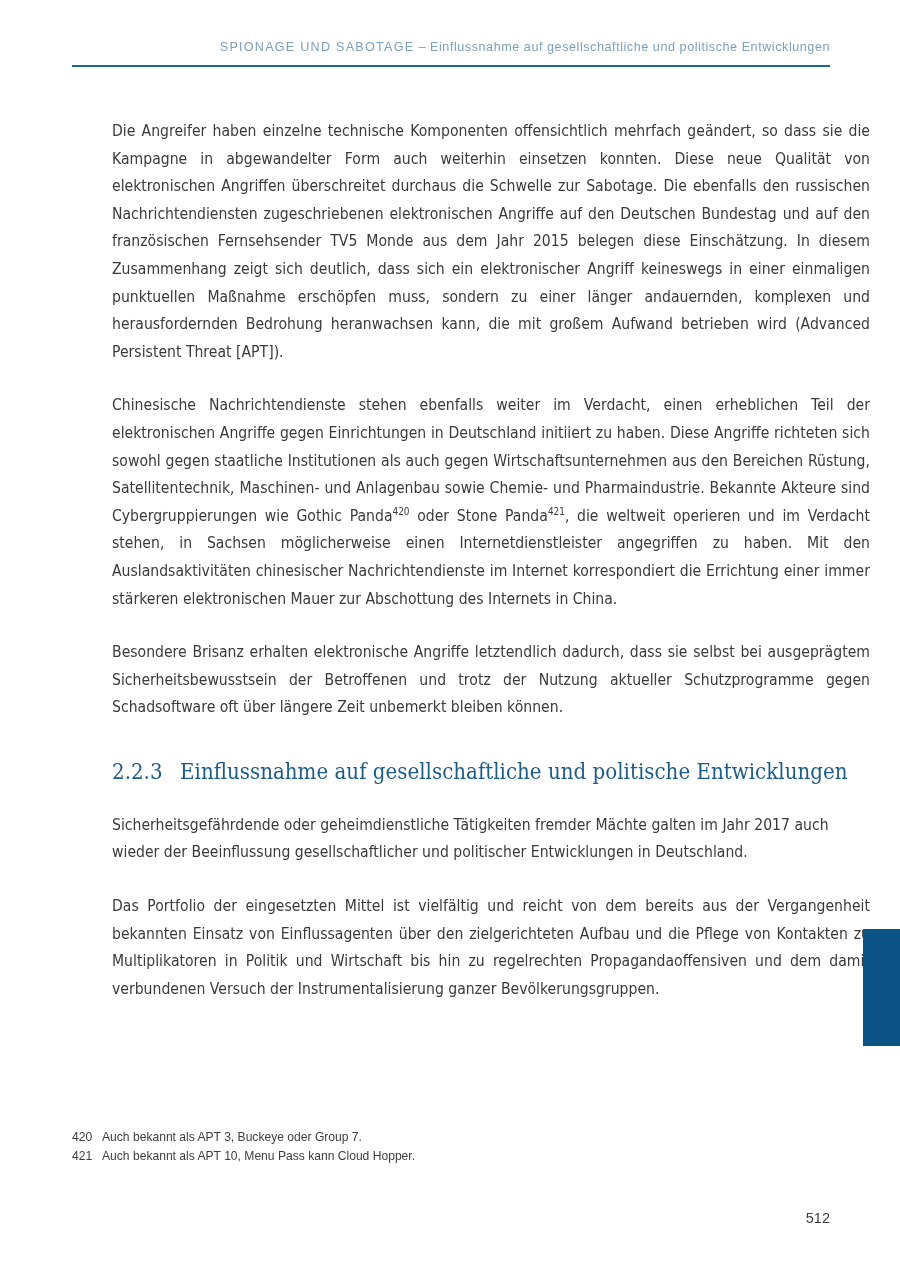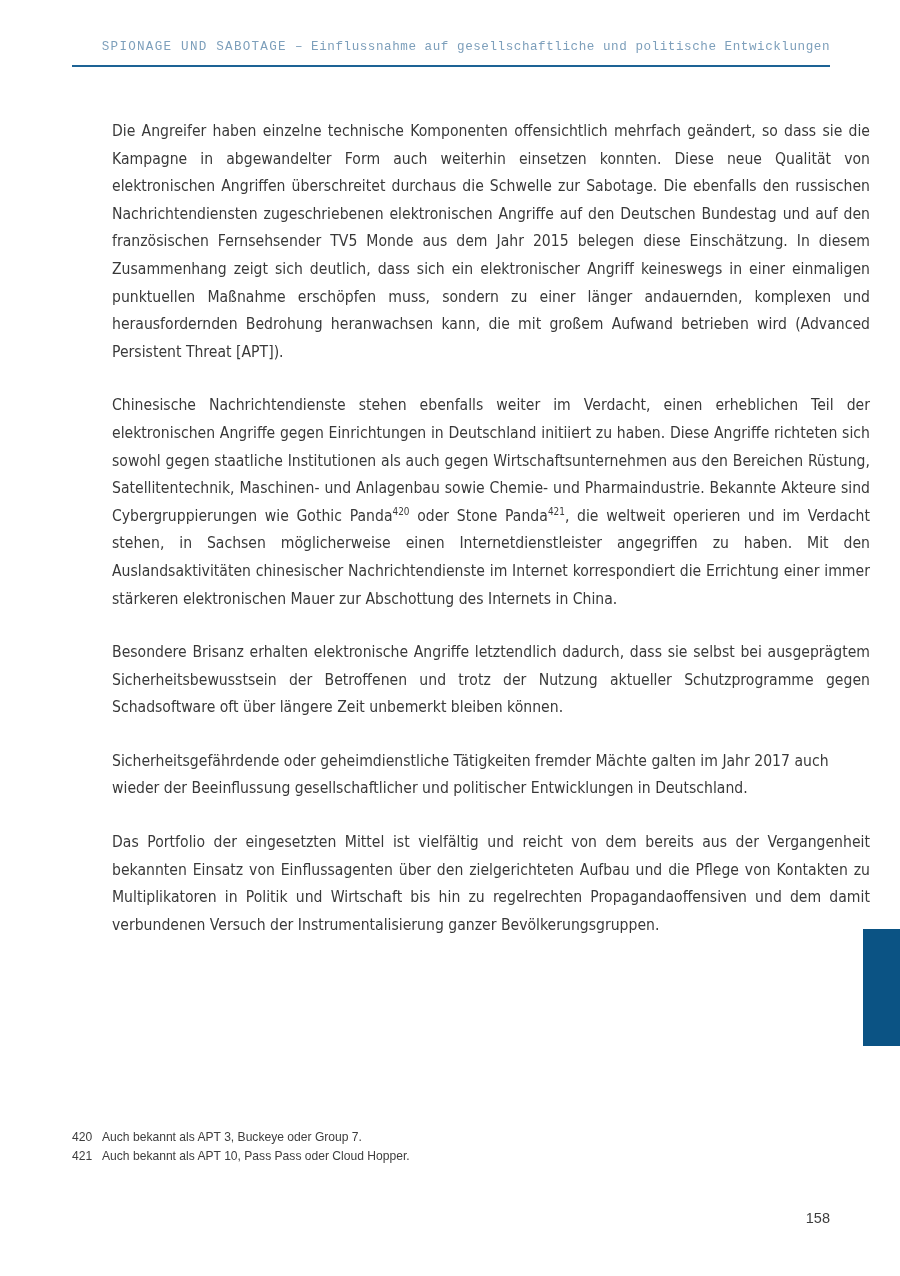--- a/index.html
+++ b/index.html
@@ -19,21 +19,21 @@
     overflow: hidden;
   }
 
   
   .running-header {
     position: absolute;
     left: 72px;
     top: 40px;
     width: 758px;
     text-align: right;
-    font-family: Liberation Mono, monospace;
+    font-family: Liberation Sans, sans-serif;
     font-size: 12.6px;
     letter-spacing: 0.55px;
     color: #7d9fbb;
     white-space: nowrap;
   }
   .running-header .hdr-caps {
     letter-spacing: 1.25px;
   }
   .header-rule {
     position: absolute;
@@ -156,35 +156,38 @@
   <div class="header-rule"></div>
 
   <div class="content">
 
     <p class="body">Die Angreifer haben einzelne technische Komponenten offensichtlich mehrfach geändert, so dass sie die Kampagne in abgewandelter Form auch weiterhin einsetzen konnten. Diese neue Qualität von elektronischen Angriffen überschreitet durchaus die Schwelle zur Sabotage. Die ebenfalls den russischen Nachrichtendiensten zugeschriebenen elektronischen Angriffe auf den Deutschen Bundestag und auf den französischen Fernsehsender TV5 Monde aus dem Jahr 2015 belegen diese Einschätzung. In diesem Zusammenhang zeigt sich deutlich, dass sich ein elektronischer Angriff keineswegs in einer einmaligen punktuellen Maßnahme erschöpfen muss, sondern zu einer länger andauernden, komplexen und herausfordernden Bedrohung heranwachsen kann, die mit großem Aufwand betrieben wird (Advanced Persistent Threat [APT]).</p>
 
     <p class="body"><span>Chinesische Nachrichtendienste stehen ebenfalls weiter im Verdacht, einen erheblichen Teil der elektronischen Angriffe gegen Einrichtungen in Deutschland initiiert zu haben. Diese Angriffe richteten sich sowohl gegen staatliche Institutionen als auch gegen Wirtschaftsunternehmen aus den Bereichen Rüstung, Satellitentechnik, Maschinen- und Anlagenbau sowie Chemie- und Pharmaindustrie. Bekannte Akteure sind Cybergruppierungen wie Gothic Panda</span><sup class="fn">420</sup><span> oder Stone Panda</span><sup class="fn">421</sup><span>, die weltweit operieren und im Verdacht stehen, in Sachsen möglicherweise einen Internetdienstleister angegriffen zu haben. Mit den Auslandsaktivitäten chinesischer Nachrichtendienste im Internet korrespondiert die Errichtung einer immer stärkeren elektronischen Mauer zur Abschottung des Internets in China.</span></p>
 
     <p class="body">Besondere Brisanz erhalten elektronische Angriffe letztendlich dadurch, dass sie selbst bei ausgeprägtem Sicherheitsbewusstsein der Betroffenen und trotz der Nutzung aktueller Schutzprogramme gegen Schadsoftware oft über längere Zeit unbemerkt bleiben können.</p>
 
+    <div class="heading-block">
+      <h2 class="section-heading"><span class="num">2.2.3</span><span>Einflussnahme auf gesellschaftliche und politische Entwicklungen</span></h2>
+    </div>
 
     <p class="body flush">Sicherheitsgefährdende oder geheimdienstliche Tätigkeiten fremder Mächte galten im Jahr 2017 auch wieder der Beeinflussung gesellschaftlicher und politischer Entwicklungen in Deutschland.</p>
 
     <p class="body last">Das Portfolio der eingesetzten Mittel ist vielfältig und reicht von dem bereits aus der Vergangenheit bekannten Einsatz von Einflussagenten über den zielgerichteten Aufbau und die Pflege von Kontakten zu Multiplikatoren in Politik und Wirtschaft bis hin zu regelrechten Propagandaoffensiven und dem damit verbundenen Versuch der Instrumentalisierung ganzer Bevölkerungsgruppen.</p>
 
   </div>
 
   <div class="thumb-tab"></div>
 
   <div class="footnotes">
     <div class="footnote">
       <span class="fn-num">420</span>
       <span class="fn-text">Auch bekannt als APT 3, Buckeye oder Group 7.</span>
     </div>
     <div class="footnote">
       <span class="fn-num">421</span>
-      <span class="fn-text">Auch bekannt als APT 10, Pass Pass oder Cloud Hopper.</span>
+      <span class="fn-text">Auch bekannt als APT 10, Menu Pass kann Cloud Hopper.</span>
     </div>
   </div>
 
-  <div class="folio">158</div>
+  <div class="folio">512</div>
 
 </div>
 
 </body></html>

